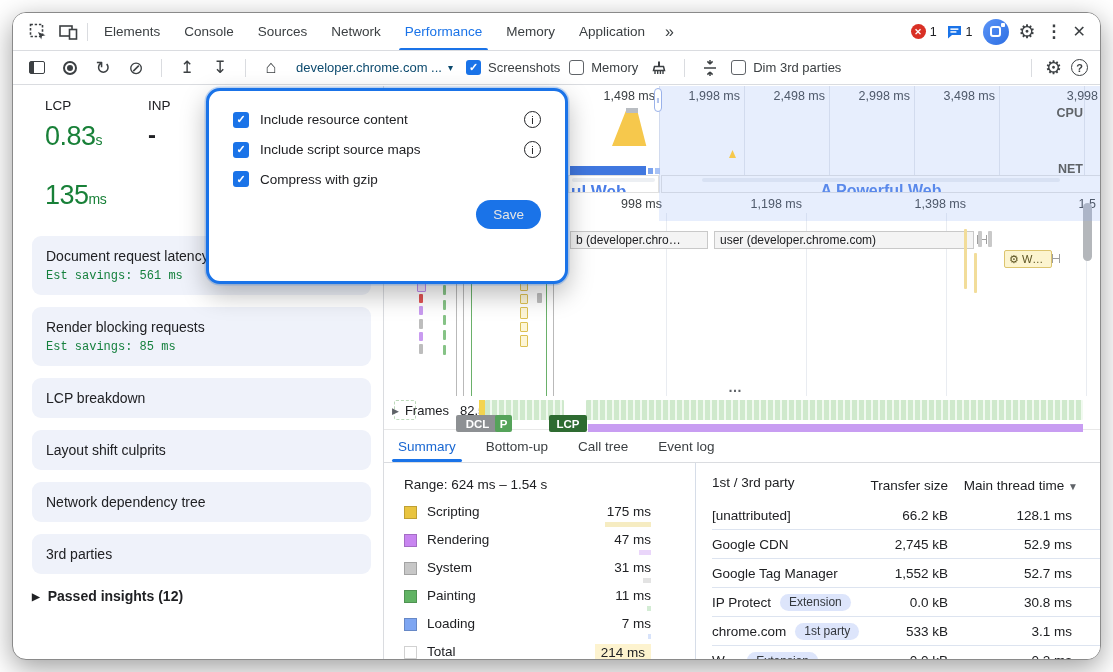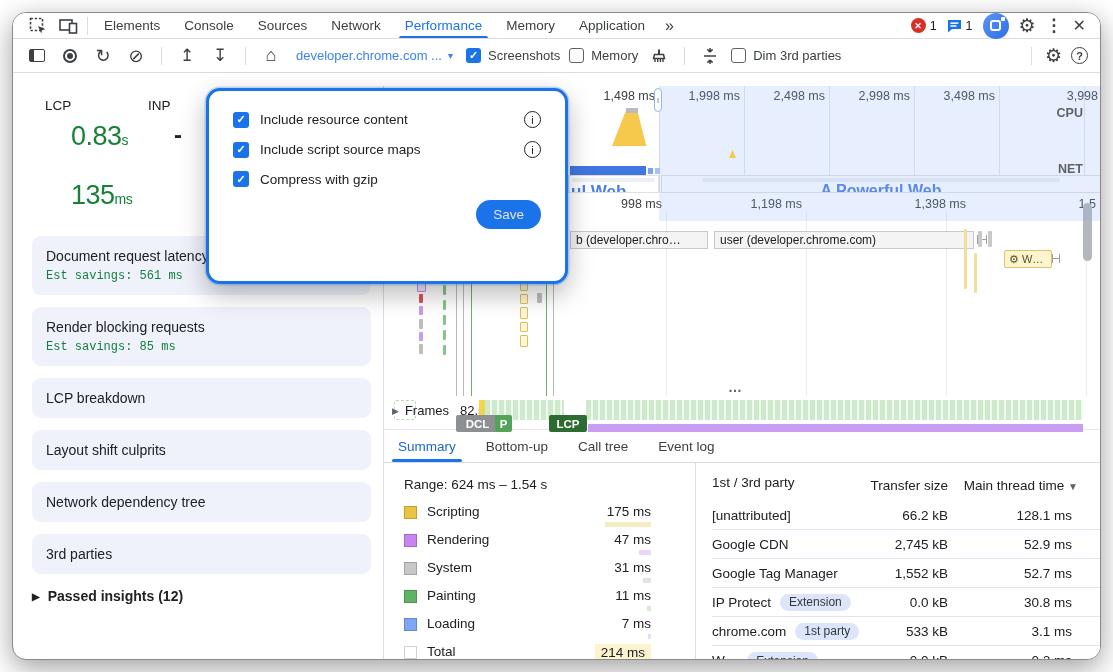--- a/index.html
+++ b/index.html
@@ -4,60 +4,60 @@
 <style>
   * { margin:0; padding:0; box-sizing:border-box; }
   html,body { width:1113px; height:672px; background:#fff; font-family:"Liberation Sans", sans-serif; overflow:hidden; }
   .window {
     position:absolute; left:12px; top:12px; width:1089px; height:648px;
     background:#fff; border:1px solid #8a8a8a; border-radius:14px;
     box-shadow:0 8px 28px rgba(0,0,0,0.38); overflow:hidden;
     color:#202124; font-size:13px;
   }
   
-  .tabbar { height:26px; display:flex; align-items:stretch; border-bottom:1px solid #dadce0; background:#fff; padding-left:10px; }
+  .tabbar { height:38px; display:flex; align-items:stretch; border-bottom:1px solid #dadce0; background:#fff; padding-left:10px; }
   .tabbar .iconbtn { display:flex; align-items:center; justify-content:center; width:30px; color:#3c4043; }
   .vsep { width:1px; height:18px; background:#dadce0; align-self:center; margin:0 4px; }
   .tab { display:flex; align-items:center; padding:0 12px; color:#3c4043; font-size:13.5px; position:relative; cursor:default; }
   .tab.active { color:#1a73e8; }
   .tab.active::after { content:""; position:absolute; left:6px; right:6px; bottom:0; height:2.5px; background:#1a73e8; border-radius:2px 2px 0 0; }
   .tab-more { display:flex; align-items:center; padding:0 8px; font-size:16px; color:#3c4043; }
   .tabbar-right { margin-left:auto; display:flex; align-items:center; gap:10px; padding-right:14px; }
   .err-badge { display:flex; align-items:center; gap:4px; font-size:12.5px; color:#202124; }
   .err-circle { width:15px; height:15px; border-radius:50%; background:#d93025; color:#fff; font-size:9px; font-weight:bold; display:flex; align-items:center; justify-content:center; }
   .assist { width:26px; height:26px; border-radius:50%; background:linear-gradient(135deg,#5b94f7,#2d6fe3); display:flex; align-items:center; justify-content:center; position:relative; }
   .assist .sq { width:11px; height:11px; border:2px solid #fff; border-radius:3px; }
   .assist .spark { position:absolute; top:4px; right:4px; width:4px; height:4px; background:#fff; border-radius:1px; }
   .glyph { color:#3c4043; }
   
   .toolbar { height:34px; display:flex; align-items:center; border-bottom:1px solid #dadce0; padding:0 12px; gap:9px; font-size:13px; color:#3c4043; }
   .tb-icon { width:24px; height:24px; display:flex; align-items:center; justify-content:center; font-size:17px; color:#3c4043; }
   .record-dot { width:14px; height:14px; border:2px solid #3c4043; border-radius:50%; display:flex; align-items:center; justify-content:center; }
   .record-dot::after { content:""; width:6px; height:6px; background:#3c4043; border-radius:50%; }
   .panelL { width:16px; height:13px; border:1.5px solid #3c4043; border-radius:2px; position:relative; }
   .panelL::before { content:""; position:absolute; left:0; top:0; bottom:0; width:4px; background:#3c4043; }
-  .origin-select { display:flex; align-items:center; gap:6px; color:#3b82f6; padding:2px 4px; }
+  .origin-select { display:flex; align-items:center; gap:6px; color:#0c4a6e; padding:2px 4px; }
   .chk { display:flex; align-items:center; gap:7px; }
   .box { width:15px; height:15px; border-radius:3px; display:flex; align-items:center; justify-content:center; }
   .box.on { background:#1a73e8; color:#fff; font-size:11px; font-weight:bold; }
   .box.off { border:1.7px solid #5f6368; background:#fff; color:transparent; }
   .helpc { width:17px; height:17px; border:1.6px solid #3c4043; border-radius:50%; display:flex; align-items:center; justify-content:center; font-size:11px; font-weight:bold; color:#3c4043; }
   .spacer { flex:1; }
   
   .body { position:absolute; top:73px; bottom:0; left:0; right:0; display:flex; }
   .sidebar { width:371px; border-right:1px solid #dadce0; overflow:hidden; position:relative; }
   .side-tabs { height:34px; display:flex; align-items:center; padding-left:22px; gap:28px; }
   .side-tab { font-size:13.5px; color:#3c4043; position:relative; height:100%; display:flex; align-items:center; }
   .side-tab.active { color:#1967d2; }
   .side-tab.active::after { content:""; position:absolute; left:-4px; right:-4px; bottom:0; height:3px; background:#1a73e8; border-radius:2px; }
   .metrics { padding:12px 0 0 32px; height:150px; }
   .mrow { display:flex; }
   .mcol1 { width:103px; }
   .mlabel { font-size:13.5px; color:#202124; margin-bottom:8px; }
-  .mval { font-size:27px; letter-spacing:-0.5px;margin-left:26px; }
+  .mval { font-size:27px; letter-spacing:-0.5px; }
   .mval .unit { font-size:14px; }
   .good { color:#188038; } .warn { color:#e8710a; }
   .mdash { font-size:24px; font-weight:bold; color:#202124; }
   .mrow2 { margin-top:28px; }
   .card { background:#eff2fa; border-radius:9px; margin:0 12px 12px 19px; padding:12px 14px; }
   .card .ct { font-size:14px; color:#202124; }
   .card .cs { font-size:12px; color:#15803d; margin-top:5px;font-family:Liberation Mono, monospace; }
   .card .cs:empty { display:none; margin:0; }
   .passed { margin:14px 0 0 19px; font-size:14px; font-weight:bold; color:#202124; display:flex; gap:8px; align-items:center; }
   .passed .tri { font-size:10px; }

